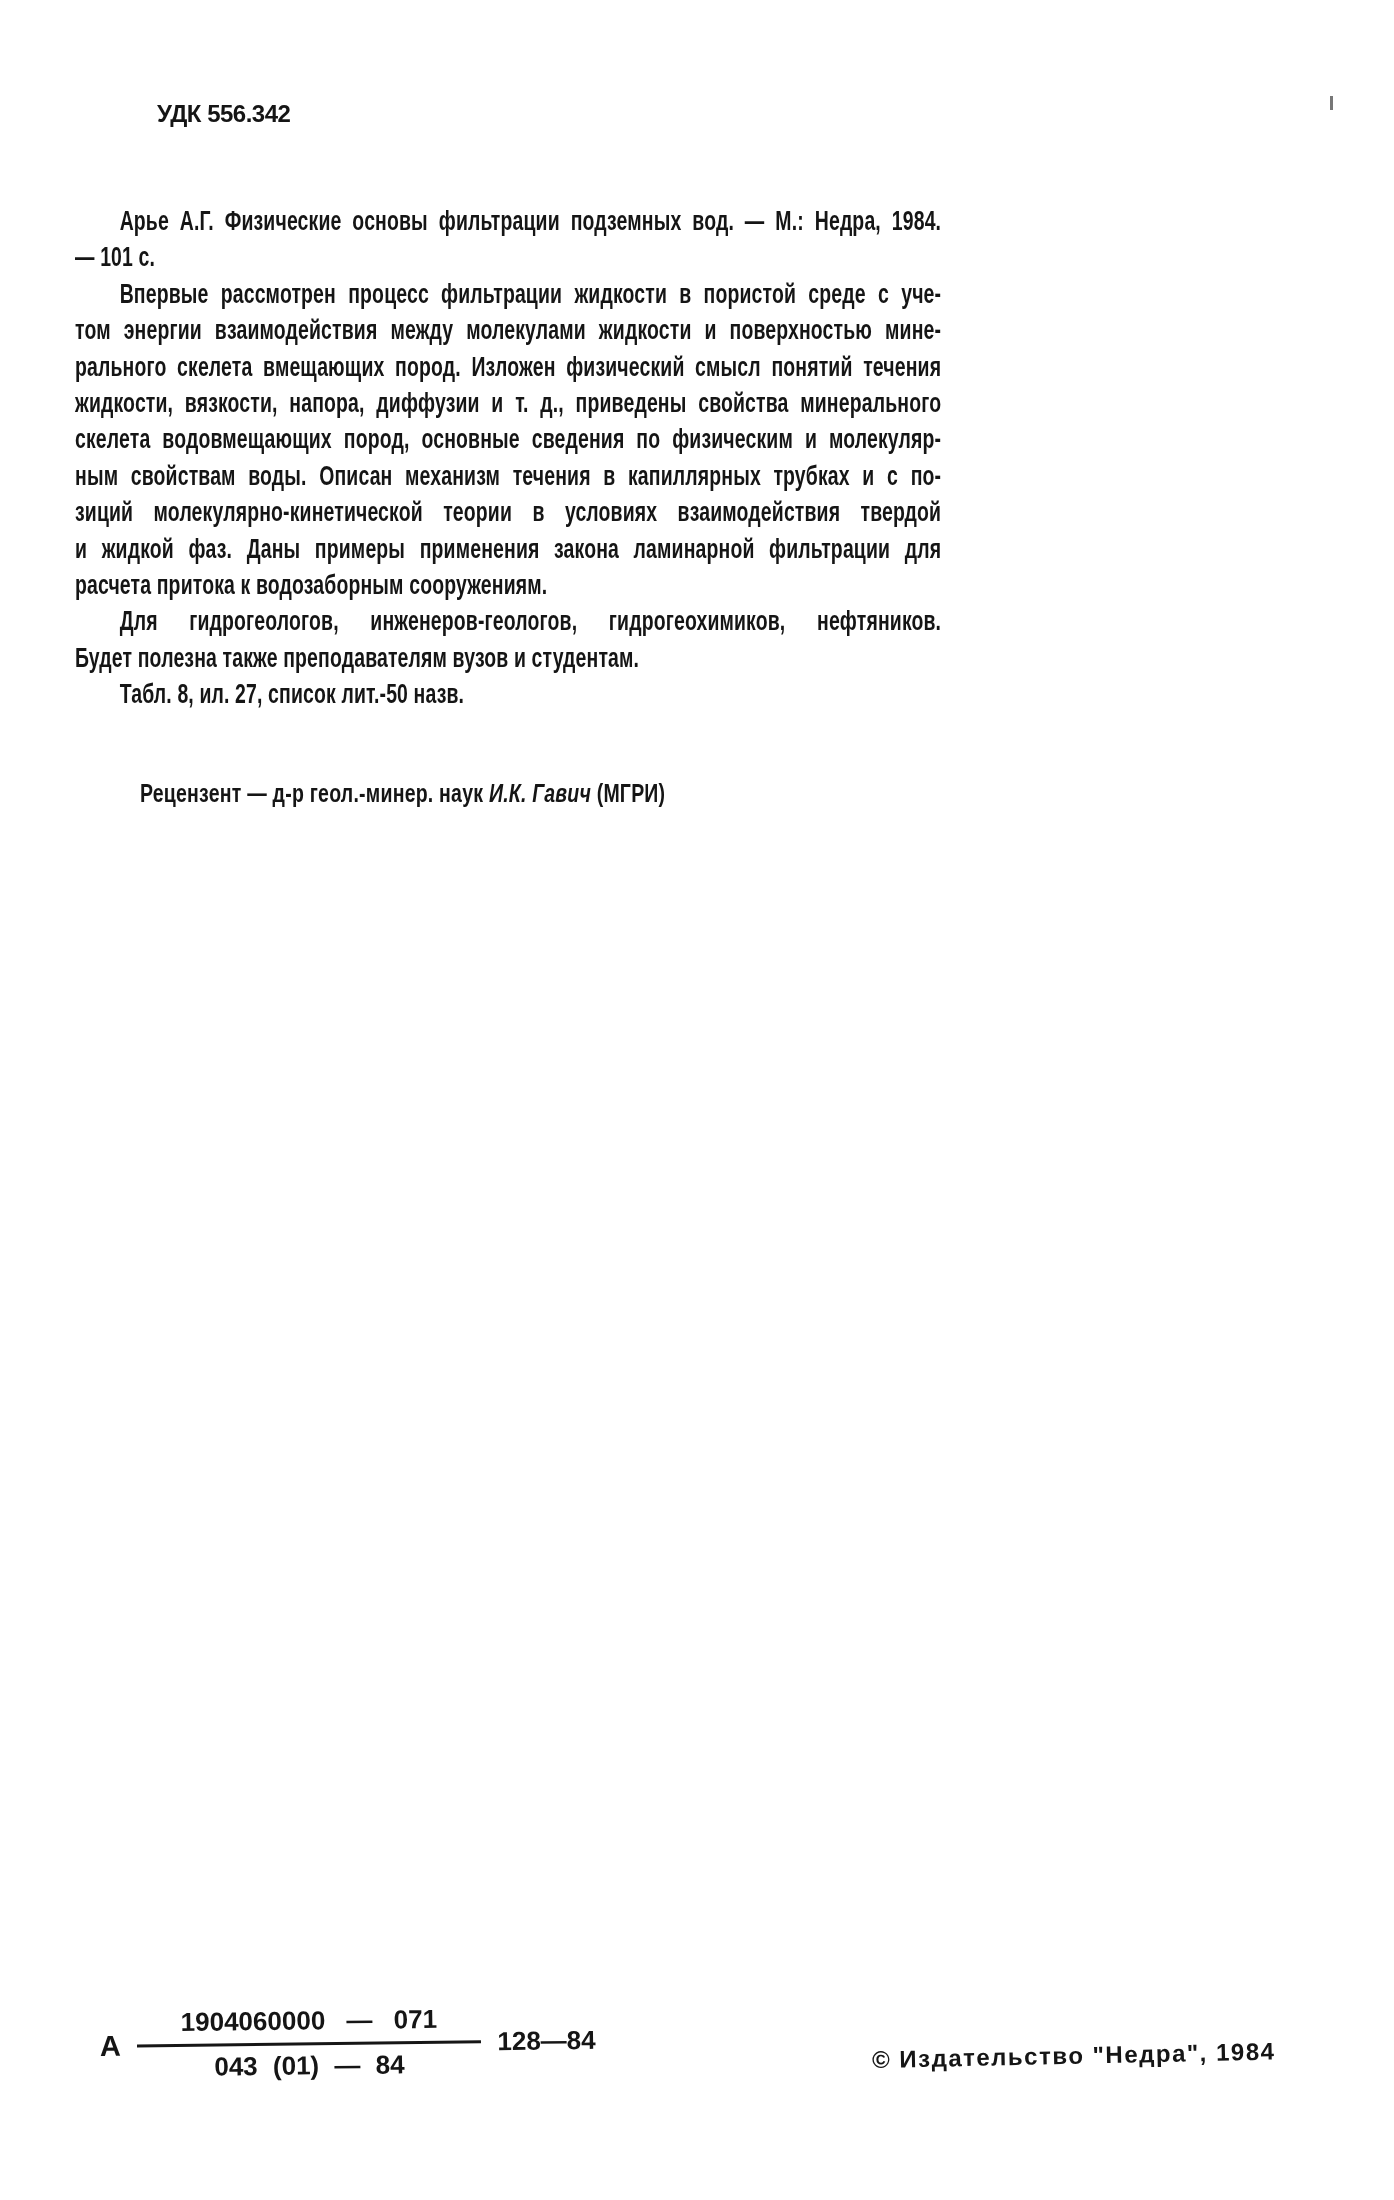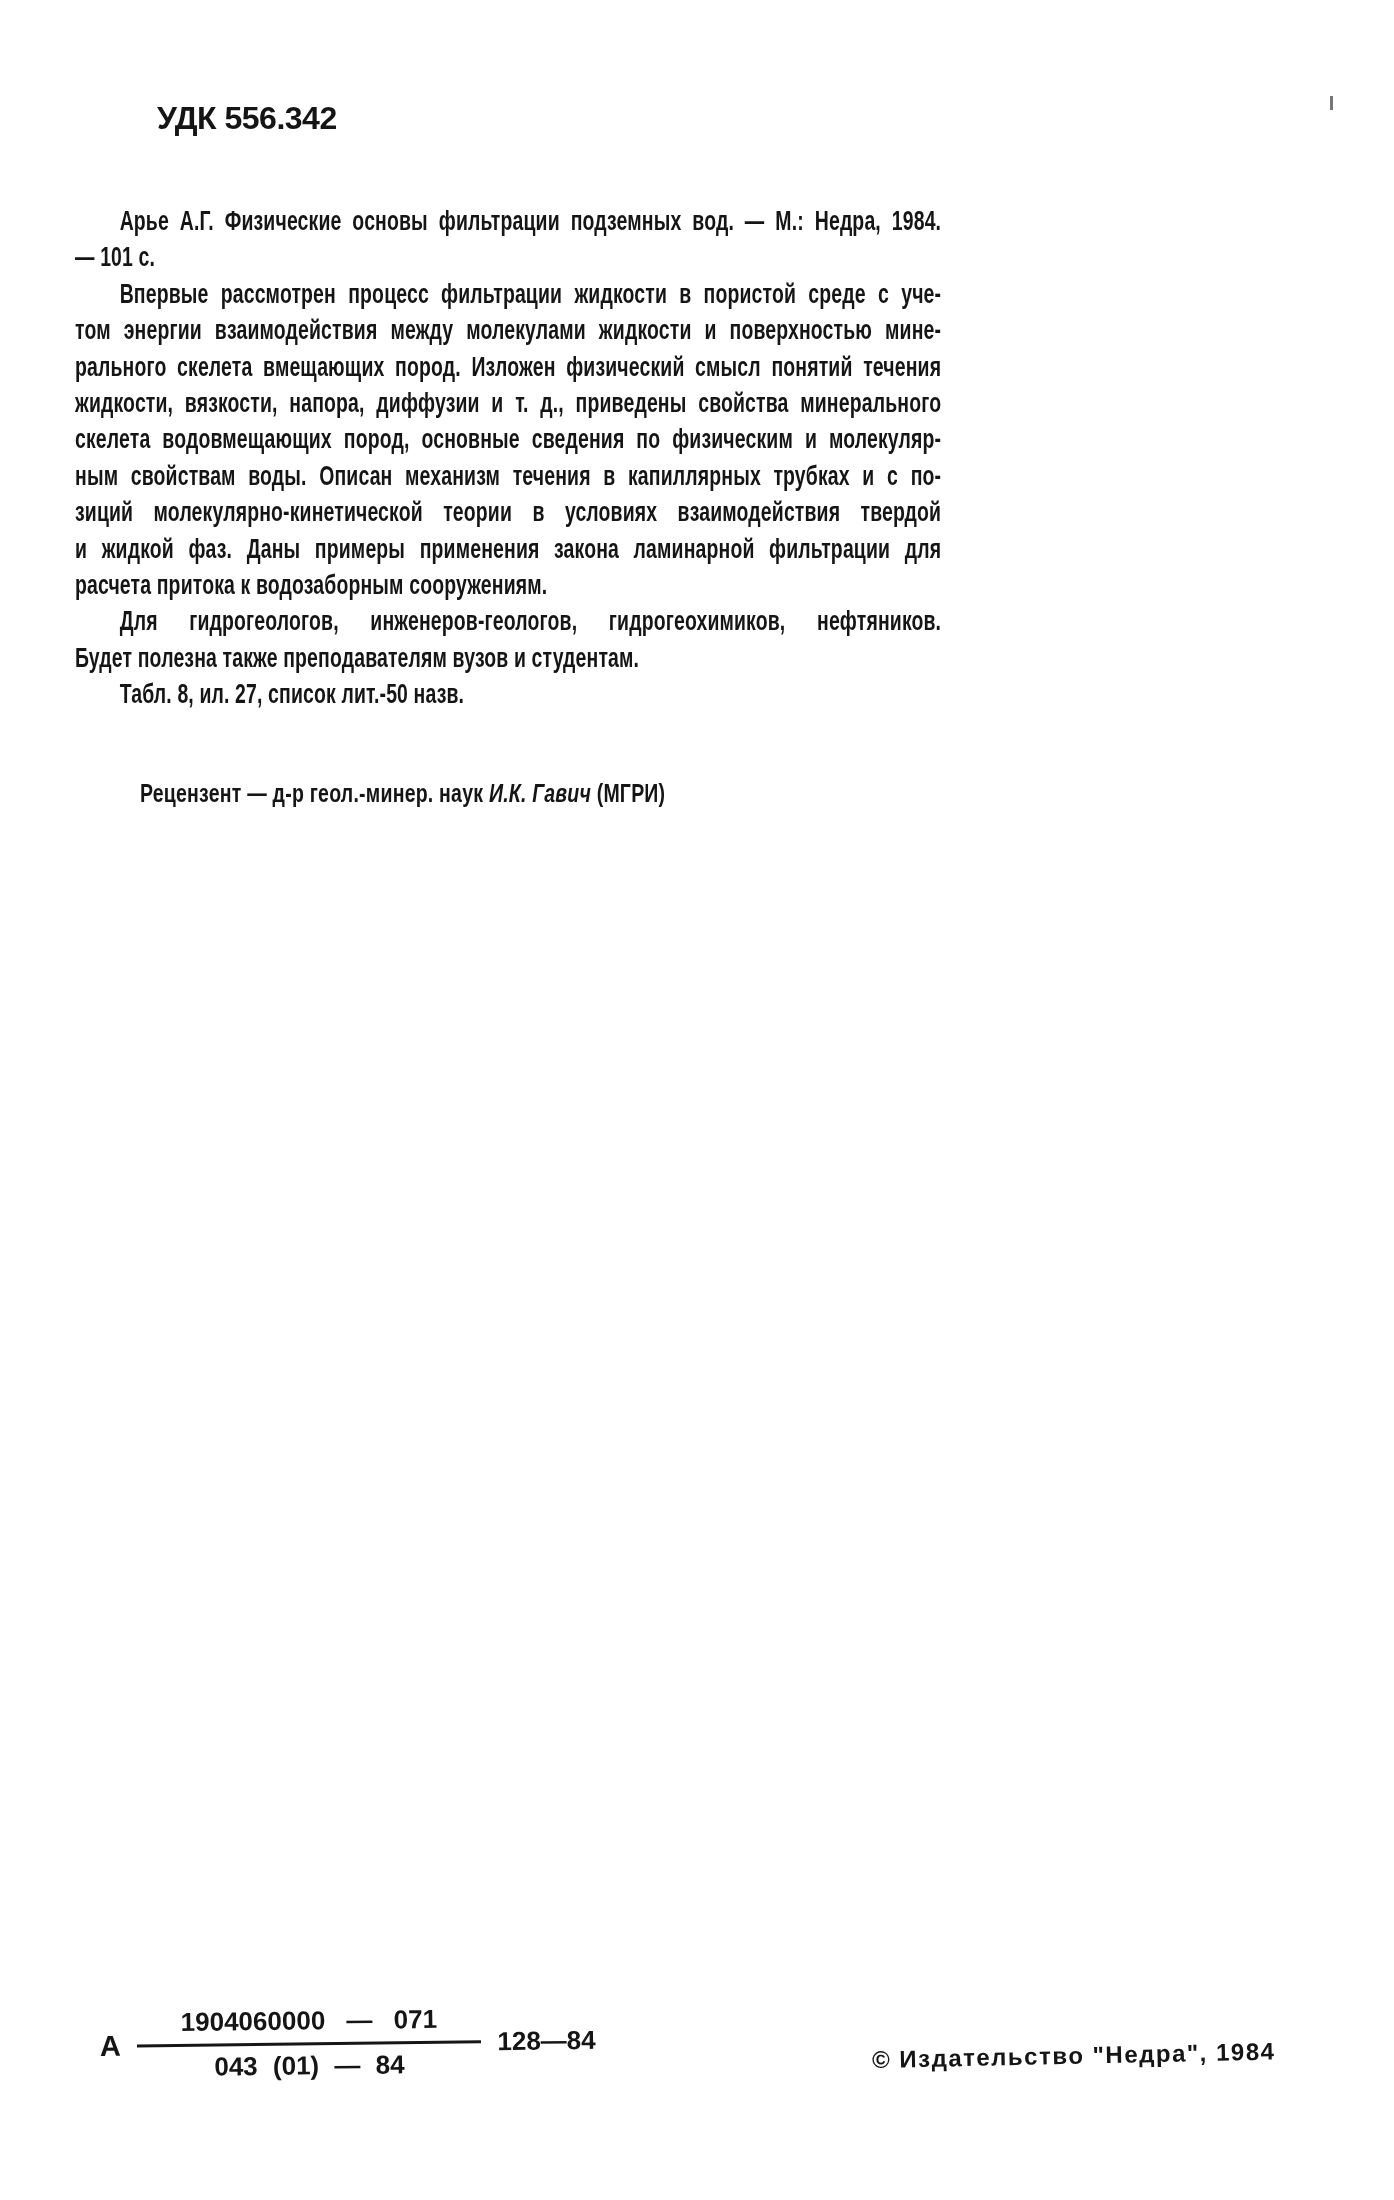--- a/index.html
+++ b/index.html
@@ -12,21 +12,21 @@
     color: #151515;
     overflow: hidden;
     -webkit-font-smoothing: antialiased;
   }
 
   
   .udk {
     position: absolute;
     left: 157px;
     top: 100px;
-    font-size: 32px;
+    font-size: 24px;
     font-weight: 700;
     letter-spacing: -0.5px;
     white-space: nowrap;
   }
 
   
   .textblock {
     position: absolute;
     left: 75px;
     top: 203px;

